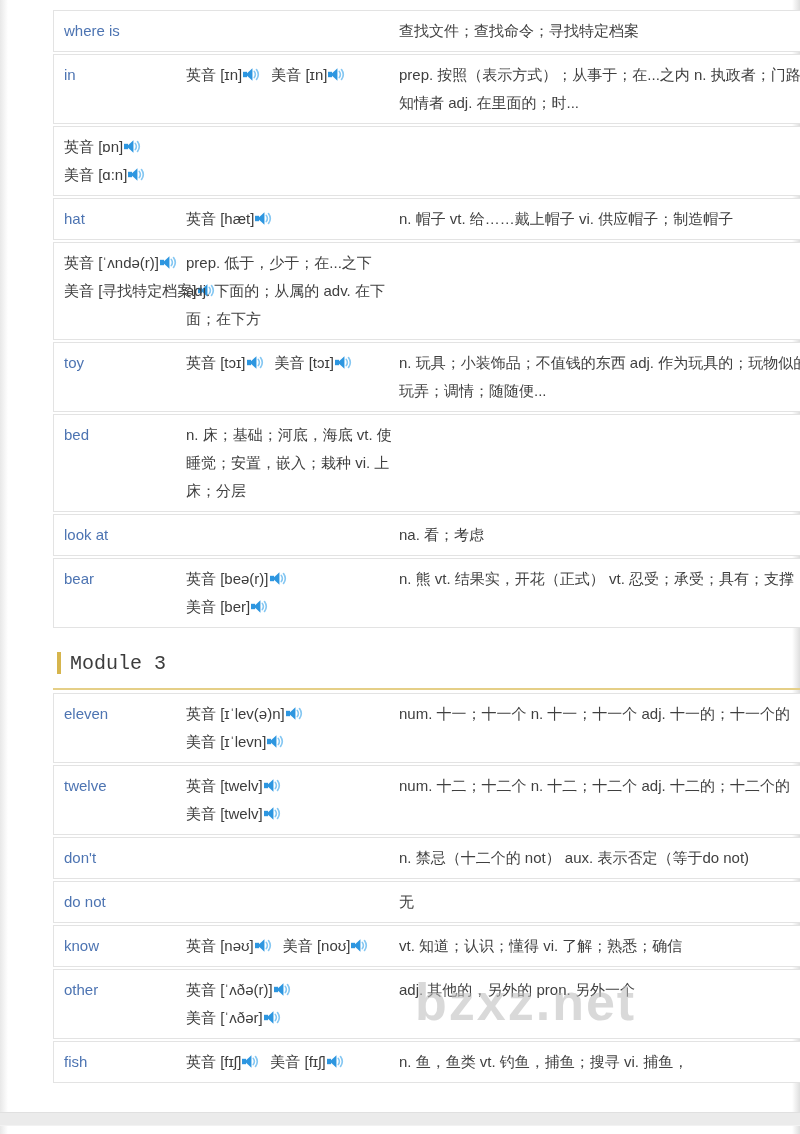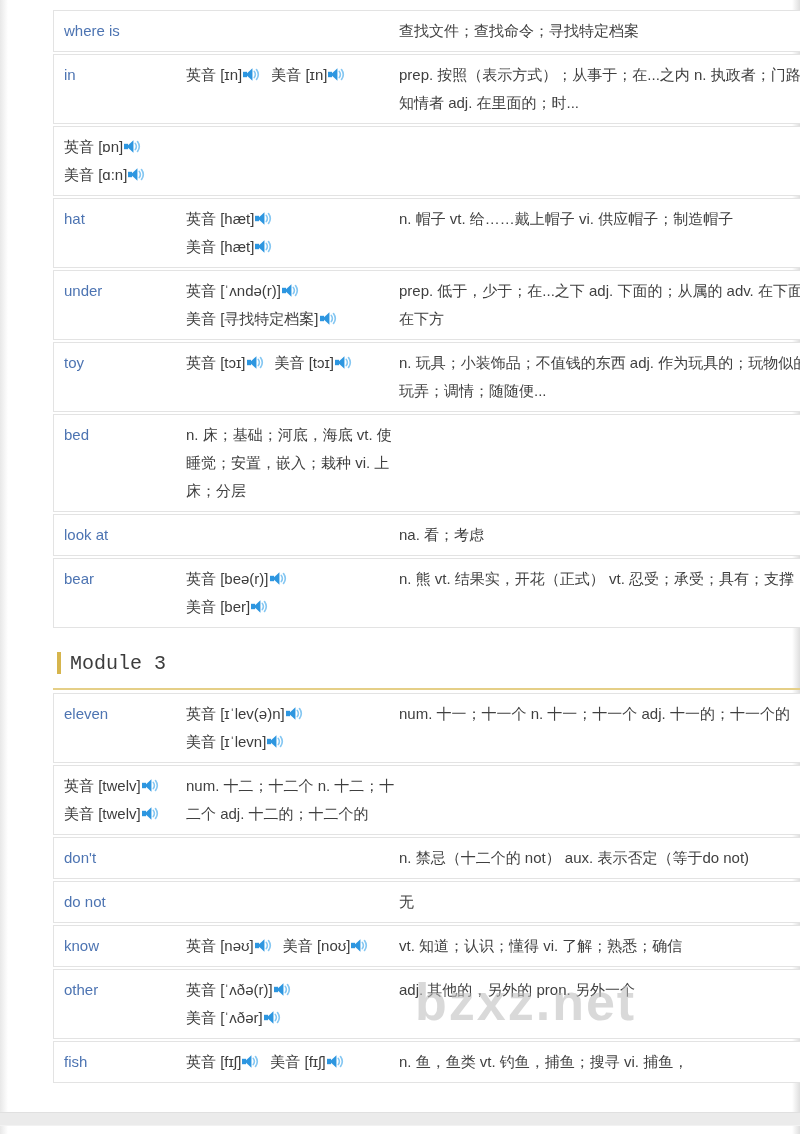--- a/index.html
+++ b/index.html
@@ -82,31 +82,24 @@
       </div>
       <div class="vrow">
         <div class="cell word">hat</div>
         <div class="cell pron ">
           <span class="pron-line"><span>英音</span> <span>[hæt]</span><svg class="spk" viewBox="0 0 20 16">
               <rect x="0" y="5" width="4.5" height="6" fill="#2d96e0"></rect>
               <polygon points="3,8 10.5,1 10.5,15" fill="#2d96e0"></polygon>
               <path d="M12.5,4.5 Q15,8 12.5,11.5" fill="none" stroke="#85c7f2" stroke-width="1.8" stroke-linecap="round"></path>
               <path d="M15,2.5 Q19,8 15,13.5" fill="none" stroke="#85c7f2" stroke-width="1.8" stroke-linecap="round"></path>
             </svg></span>
-          <span class="pron-line"><span>美音</span> <span>[hæt]</span><svg class="spk" viewBox="0 0 20 16">
-              <rect x="0" y="5" width="4.5" height="6" fill="#2d96e0"></rect>
-              <polygon points="3,8 10.5,1 10.5,15" fill="#2d96e0"></polygon>
-              <path d="M12.5,4.5 Q15,8 12.5,11.5" fill="none" stroke="#85c7f2" stroke-width="1.8" stroke-linecap="round"></path>
-              <path d="M15,2.5 Q19,8 15,13.5" fill="none" stroke="#85c7f2" stroke-width="1.8" stroke-linecap="round"></path>
-            </svg></span>
         </div>
         <div class="cell def">n. 帽子 vt. 给……戴上帽子 vi. 供应帽子；制造帽子</div>
       </div>
       <div class="vrow">
-        <div class="cell word">under</div>
         <div class="cell pron ">
           <span class="pron-line"><span>英音</span> <span>[ˈʌndə(r)]</span><svg class="spk" viewBox="0 0 20 16">
               <rect x="0" y="5" width="4.5" height="6" fill="#2d96e0"></rect>
               <polygon points="3,8 10.5,1 10.5,15" fill="#2d96e0"></polygon>
               <path d="M12.5,4.5 Q15,8 12.5,11.5" fill="none" stroke="#85c7f2" stroke-width="1.8" stroke-linecap="round"></path>
               <path d="M15,2.5 Q19,8 15,13.5" fill="none" stroke="#85c7f2" stroke-width="1.8" stroke-linecap="round"></path>
             </svg></span>
           <span class="pron-line"><span>美音</span> <span>[寻找特定档案]</span><svg class="spk" viewBox="0 0 20 16">
               <rect x="0" y="5" width="4.5" height="6" fill="#2d96e0"></rect>
               <polygon points="3,8 10.5,1 10.5,15" fill="#2d96e0"></polygon>
@@ -179,20 +172,21 @@
           <span class="pron-line"><span>美音</span> <span>[ɪˈlevn]</span><svg class="spk" viewBox="0 0 20 16">
               <rect x="0" y="5" width="4.5" height="6" fill="#2d96e0"></rect>
               <polygon points="3,8 10.5,1 10.5,15" fill="#2d96e0"></polygon>
               <path d="M12.5,4.5 Q15,8 12.5,11.5" fill="none" stroke="#85c7f2" stroke-width="1.8" stroke-linecap="round"></path>
               <path d="M15,2.5 Q19,8 15,13.5" fill="none" stroke="#85c7f2" stroke-width="1.8" stroke-linecap="round"></path>
             </svg></span>
         </div>
         <div class="cell def">num. 十一；十一个 n. 十一；十一个 adj. 十一的；十一个的</div>
       </div>
       <div class="vrow">
+        <div class="cell word">twelve</div>
         <div class="cell pron ">
           <span class="pron-line"><span>英音</span> <span>[twelv]</span><svg class="spk" viewBox="0 0 20 16">
               <rect x="0" y="5" width="4.5" height="6" fill="#2d96e0"></rect>
               <polygon points="3,8 10.5,1 10.5,15" fill="#2d96e0"></polygon>
               <path d="M12.5,4.5 Q15,8 12.5,11.5" fill="none" stroke="#85c7f2" stroke-width="1.8" stroke-linecap="round"></path>
               <path d="M15,2.5 Q19,8 15,13.5" fill="none" stroke="#85c7f2" stroke-width="1.8" stroke-linecap="round"></path>
             </svg></span>
           <span class="pron-line"><span>美音</span> <span>[twelv]</span><svg class="spk" viewBox="0 0 20 16">
               <rect x="0" y="5" width="4.5" height="6" fill="#2d96e0"></rect>
               <polygon points="3,8 10.5,1 10.5,15" fill="#2d96e0"></polygon>

